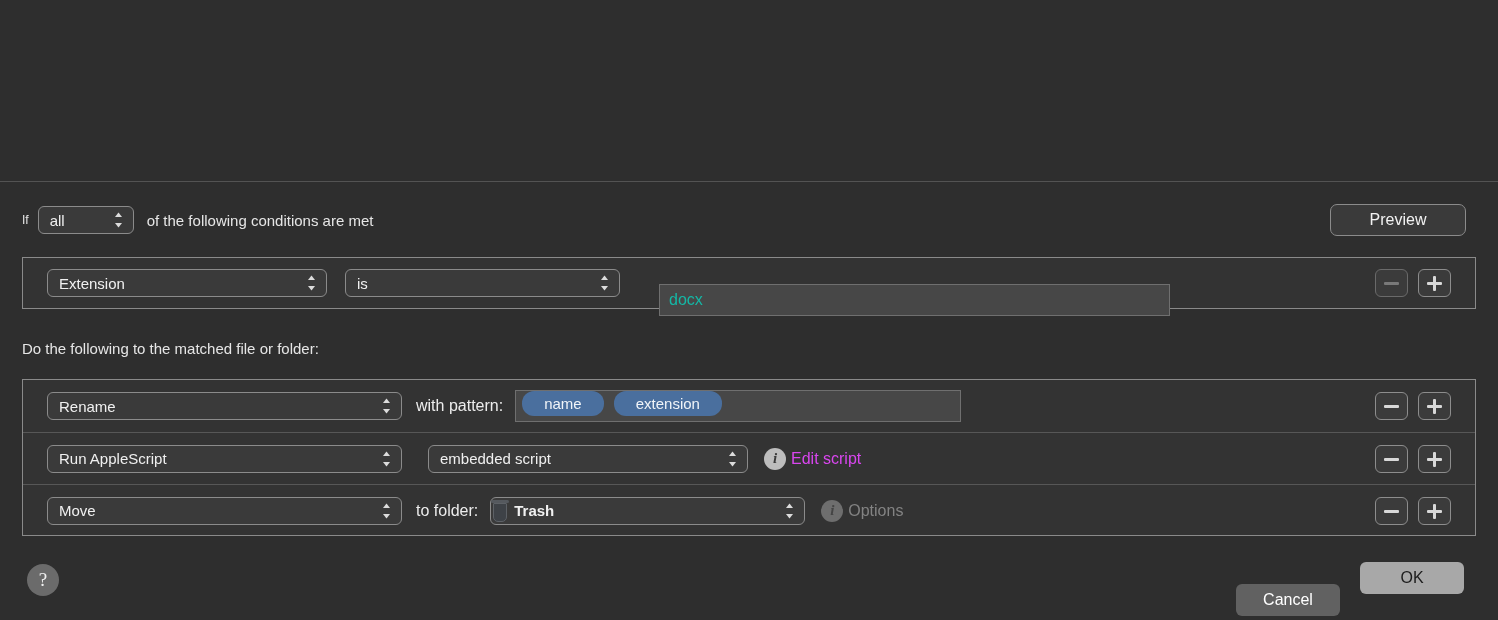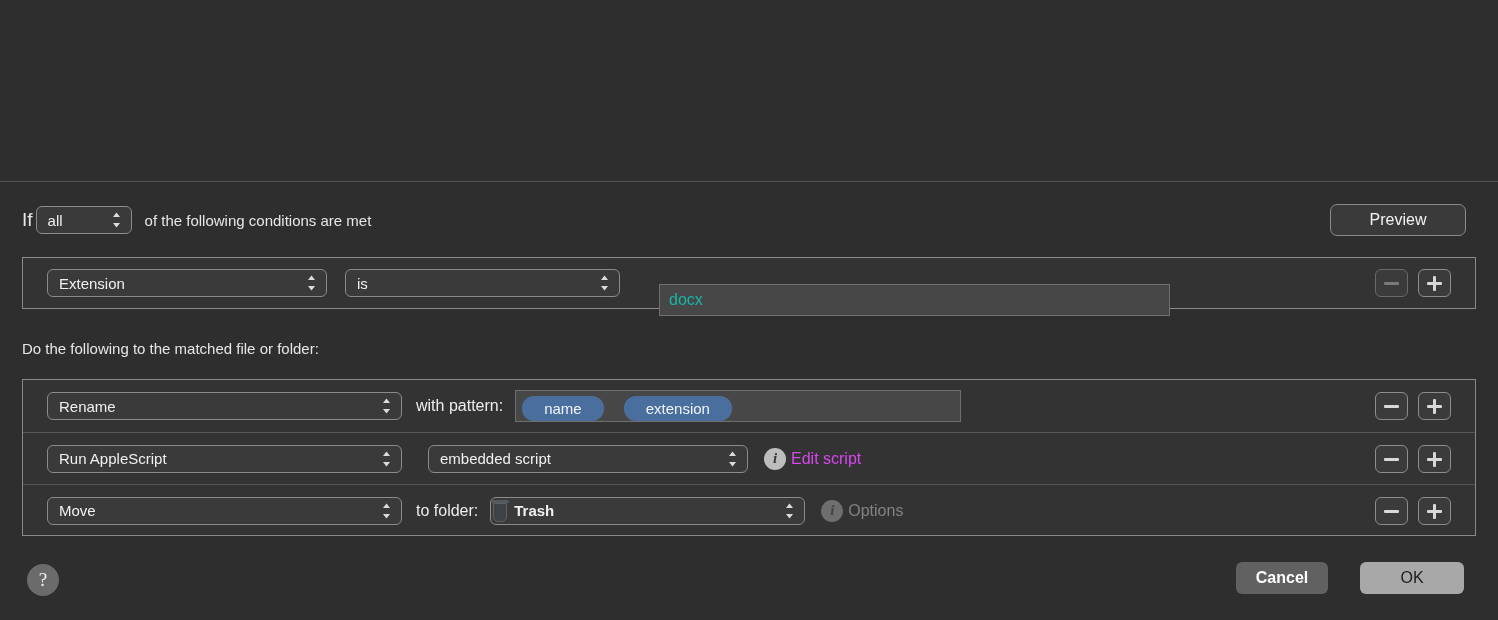--- a/index.html
+++ b/index.html
@@ -134,21 +134,21 @@
 
   
   .if-row {
     position: absolute;
     left: 22px;
     top: 205px;
     display: flex;
     align-items: center;
     height: 30px;
   }
-  .if-word { font-size: 19px; color: #e6e6e6; margin-right: 3px; }
+  .if-word { font-size: 12px; color: #e6e6e6; margin-right: 9px; }
   .if-tail { font-size: 15px; color: #e6e6e6; margin-left: 13px; }
 
   
   .popup {
     position: relative;
     height: 28px;
     background: #3a3a3a;
     border: 1px solid #8b8b8b;
     border-radius: 6px;
     display: flex;
@@ -288,23 +288,23 @@
     margin: 0 12px 0 14px;
     white-space: nowrap;
   }
 
   .token-field {
     width: 446px;
     height: 32px;
     background: #474747;
     border: 1px solid #6f6f6f;
     display: flex;
-    align-items: flex-end;
+    align-items: flex-start;
     padding-left: 6px;
-    gap: 20px;
+    gap: 10px;
   }
   .token {
     height: 25px;
     background: #4a6f9e;
     border-radius: 12px;
     color: #f0f4f8;
     font-size: 15px;
     display: flex;
     align-items: center;
     justify-content: center;
@@ -378,31 +378,30 @@
     align-items: center;
     justify-content: center;
     color: #f0f0f0;
     font-size: 19px;
     font-family: "Liberation Serif", serif;
   }
 
   .cancel-btn {
     position: absolute;
     left: 1236px;
-    top: 562px;
-    width: 92px;
+    top: 584px;
+    width: 104px;
     height: 32px;
     border-radius: 6px;
     background: #616161;
     color: #ffffff;
     font-size: 16px;
     display: flex;
     align-items: center;
     justify-content: center;
-    font-weight: bold;
   }
   .ok-btn {
     position: absolute;
     left: 1360px;
     top: 562px;
     width: 104px;
     height: 32px;
     border-radius: 6px;
     background: #a8a8a8;
     color: #1c1c1c;

